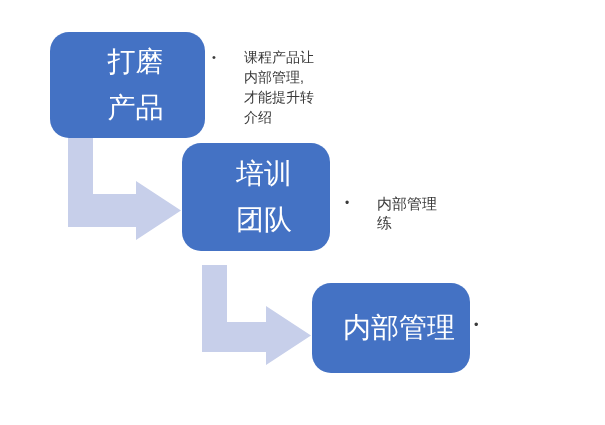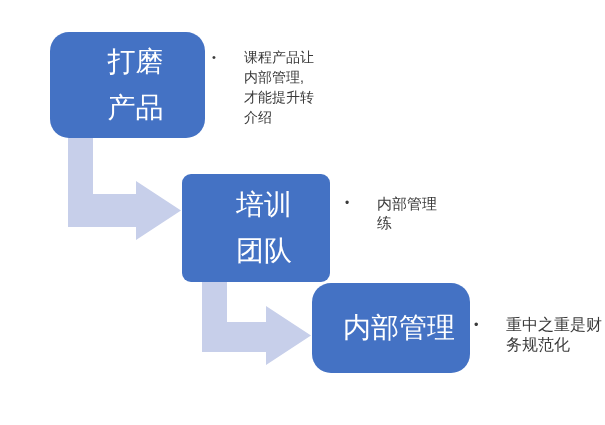--- a/index.html
+++ b/index.html
@@ -25,21 +25,21 @@
     display: flex;
     flex-direction: column;
     align-items: center;
     justify-content: center;
     text-align: center;
     font-size: 28px;
     line-height: 46px;
   }
   .step-box span { white-space: nowrap; margin-left: 16px; }
   #box1 { left: 50px;  top: 32px;  width: 155px; height: 106px; }
-  #box2 { left: 182px; top: 174px; width: 148px; height: 108px; border-radius: 9px; }
+  #box2 { left: 182px; top: 143px; width: 148px; height: 108px; }
   #box3 { left: 312px; top: 283px; width: 158px; height: 90px; }
   .note {
     position: absolute;
     color: var(--bullet_text, #3A3A3A);
     display: flex;
     align-items: flex-start;
   }
   .bullet-marker {
     flex: none;
     width: 12px;
@@ -88,19 +88,15 @@
   <div class="note" id="note2">
     <span class="bullet-marker">•</span>
     <div class="note-lines">
       <div>内部管理</div>
       <div>练</div>
     </div>
   </div>
 
   <div class="note" id="note3">
     <span class="bullet-marker">•</span>
-    <div class="note-lines">
-      <div>重中之重是财</div>
-      <div>务规范化</div>
-    </div>
   </div>
 
 </div>
 
 </body></html>

